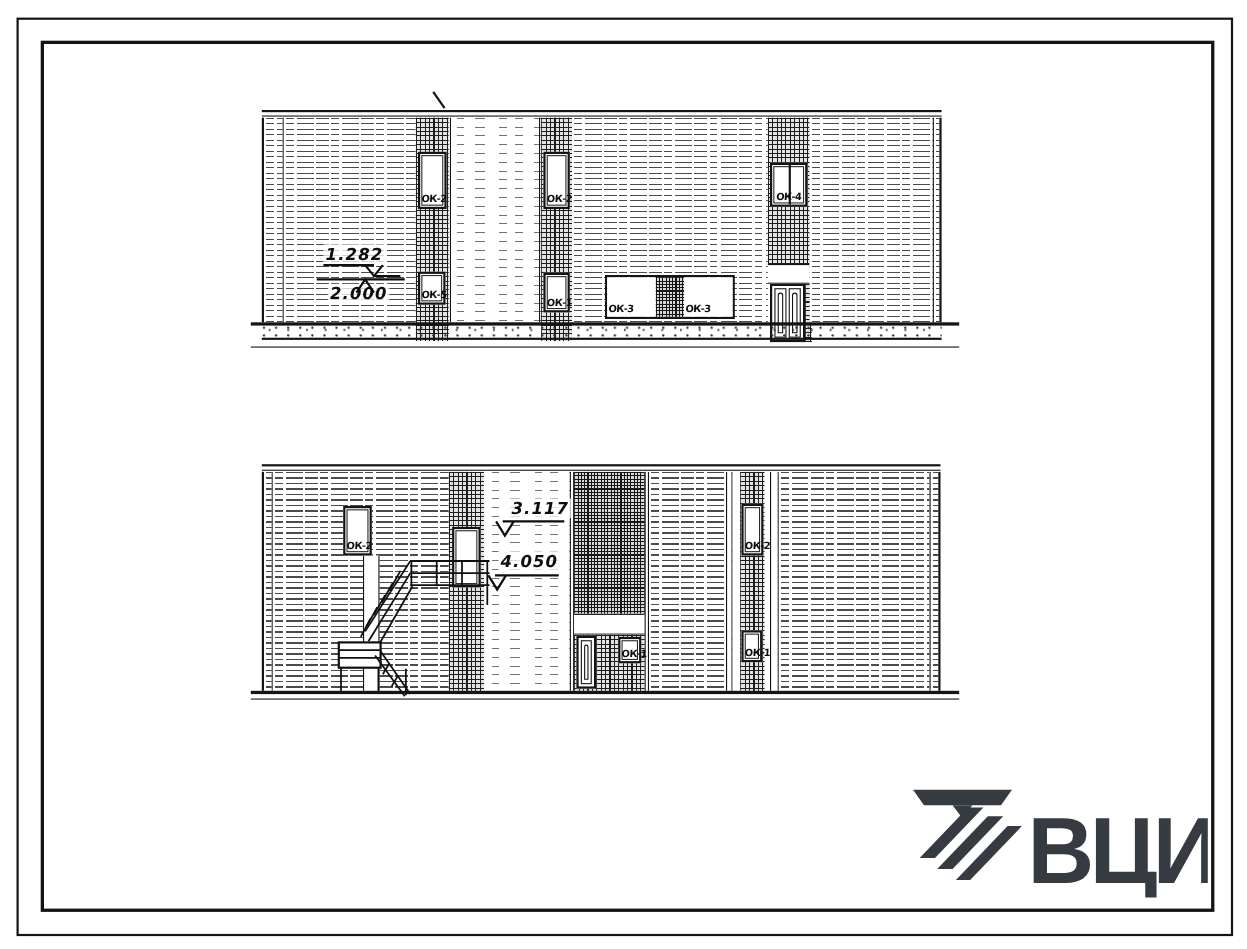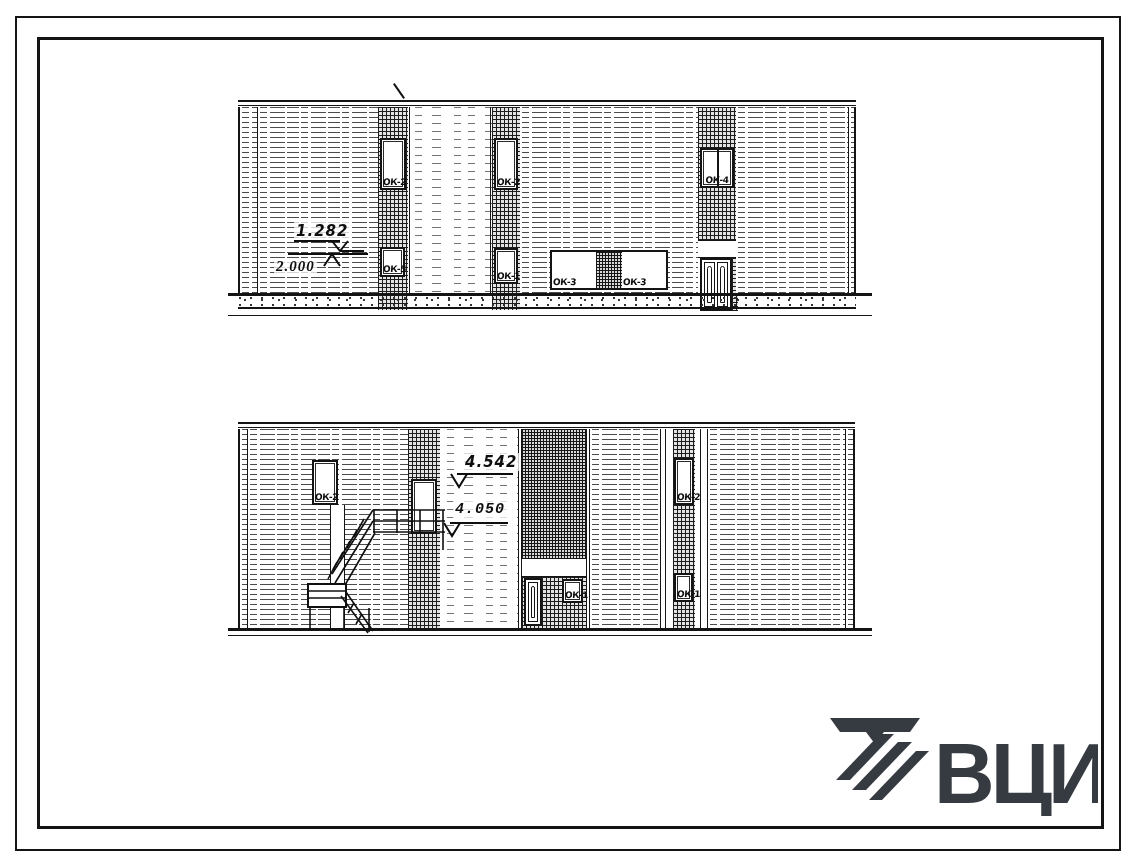--- a/index.html
+++ b/index.html
@@ -117,21 +117,21 @@
     <div class="abs hh" style="left:610px;top:9px;width:8px;height:186px;border-left:1px solid #141414;border-right:2px solid #141414;box-sizing:border-box;"></div>
 
     <div class="abs ink" style="left:-10px;top:195px;width:644px;height:3px;"></div>
     <div class="abs stipple" style="left:0;top:198px;width:618px;height:13px;border-bottom:2px solid #141414;box-sizing:border-box;"></div>
     <div class="abs ink" style="left:-10px;top:217px;width:644px;height:1px;"></div>
 
     <span class="lvl-text" style="left:56px;top:124px;">1.282</span>
     <svg class="lvl-svg" style="left:56px;top:142px;" width="70" height="16" viewBox="0 0 70 16">
       <path d="M0,1 H46 M38,1 L46,11 L54,1 M46,11 H70"></path>
     </svg>
-    <span class="lvl-text" style="left:36px;top:160px;font-family:Liberation Serif, serif;">2.000</span>
+    <span class="lvl-text" style="left:60px;top:160px;">2.000</span>
     <svg class="lvl-svg" style="left:50px;top:154px;" width="80" height="16" viewBox="0 0 80 16">
       <path d="M0,2 H80 M36,14 L44,2 L52,14"></path>
     </svg>
   </div>
 
   <div class="elev" style="left:238px;top:420px;width:618px;height:230px;">
     <div class="abs ink" style="left:0;top:2px;width:617px;height:2px;"></div>
     <div class="abs ink" style="left:0;top:7px;width:617px;height:1px;"></div>
 
     <div class="abs hh" style="left:0;top:9px;width:10px;height:199px;border-left:2px solid #141414;border-right:1px solid #141414;box-sizing:border-box;"></div>
@@ -208,25 +208,25 @@
       <line x1="72" y1="187" x2="72" y2="210"></line>
       <line x1="106" y1="187" x2="106" y2="210"></line>
 
       <line x1="108" y1="172" x2="135" y2="211"></line>
       <line x1="103" y1="176" x2="130" y2="213"></line>
       <line x1="131" y1="188" x2="131" y2="212"></line>
       <line x1="116" y1="183" x2="110" y2="193"></line>
       <line x1="124" y1="194" x2="118" y2="204"></line>
     </svg>
 
-    <span class="lvl-text" style="left:225px;top:33px;">4.542</span>
+    <span class="lvl-text" style="left:225px;top:33px;">3.117</span>
     <svg class="lvl-svg" style="left:213px;top:52px;" width="62" height="18" viewBox="0 0 62 18">
       <path d="M6,2 H62 M0,2 L8,15 L16,2"></path>
     </svg>
-    <span class="lvl-text" style="left:215px;top:81px;font-family:Liberation Mono, monospace;">4.050</span>
+    <span class="lvl-text" style="left:215px;top:81px;">4.050</span>
     <svg class="lvl-svg" style="left:206px;top:101px;" width="64" height="18" viewBox="0 0 64 18">
       <path d="M6,2 H64 M0,2 L8,15 L16,2"></path>
     </svg>
   </div>
 
   <svg class="logo-svg" width="270" height="102" viewBox="0 0 270 102">
     <g fill="#363b42">
       <polygon points="2,4 92,4 82,18 12,18"></polygon>
       <polygon points="38,18 56,18 47,30"></polygon>
       <polygon points="52,20 66,20 22,66 8,66"></polygon>

